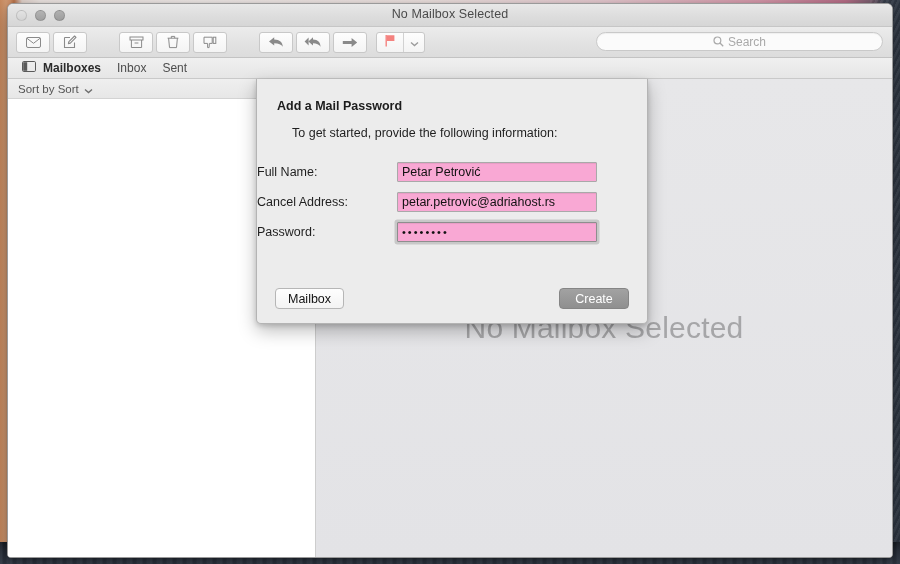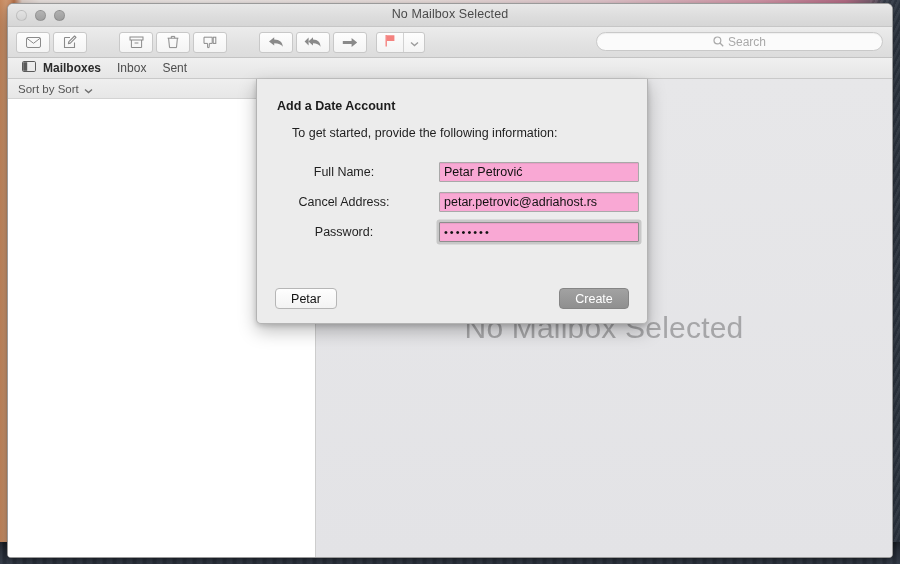--- a/index.html
+++ b/index.html
@@ -290,22 +290,22 @@
     margin: 22px 0 0 0;
     display: flex;
     flex-direction: column;
     gap: 10px;
   }
   .form-row {
     display: flex;
     align-items: center;
   }
   .form-label {
-    width: 182px;
-    text-align: center;
+    width: 140px;
+    text-align: left;
     padding-right: 8px;
     font-size: 12.5px;
     color: #1f1f1f;
     box-sizing: border-box;
   }
   .form-input {
     width: 200px;
     height: 20px;
     box-sizing: border-box;
     background: #f9a8d4;
@@ -515,38 +515,38 @@
         </span>
       </div>
       <div class="msg-list-empty"></div>
     </div>
 
     <div class="content-pane">
       <div class="no-mailbox-text">No Mailbox Selected</div>
     </div>
 
     <div class="sheet">
-      <div class="sheet-title">Add a Date Account</div>
+      <div class="sheet-title">Add a Mail Password</div>
       <div class="sheet-subtitle">To get started, provide the following information:</div>
 
       <div class="form-rows">
         <div class="form-row">
           <span class="form-label">Full Name:</span>
           <input class="form-input" type="text" value="Petar Petrović" style="">
         </div>
         <div class="form-row">
           <span class="form-label">Cancel Address:</span>
           <input class="form-input" type="text" value="petar.petrovic@adriahost.rs" style="">
         </div>
         <div class="form-row">
           <span class="form-label">Password:</span>
           <input class="form-input focused dots" type="text" value="••••••••" style="">
         </div>
       </div>
 
       <div class="sheet-buttons">
-        <button class="btn btn-cancel">Petar</button>
+        <button class="btn btn-cancel">Mailbox</button>
         <button class="btn btn-create">Create</button>
       </div>
     </div>
 
   </div>
 </div>
 
 </body></html>

